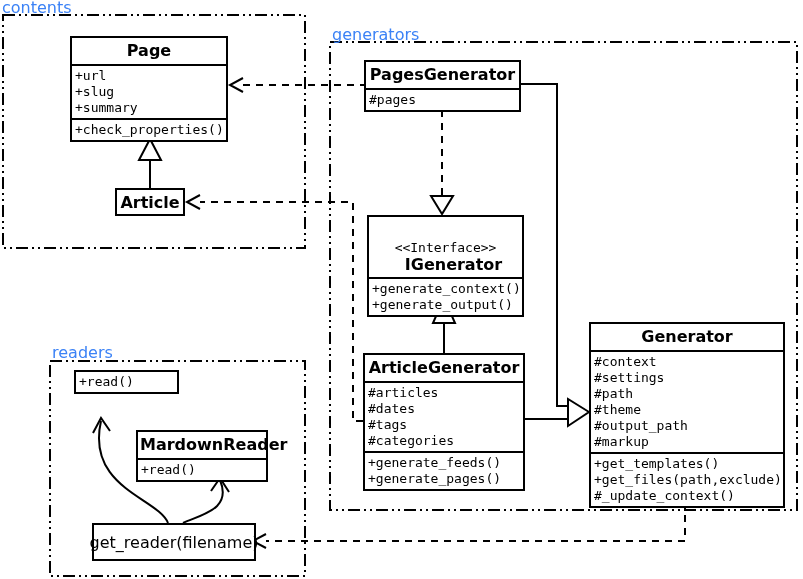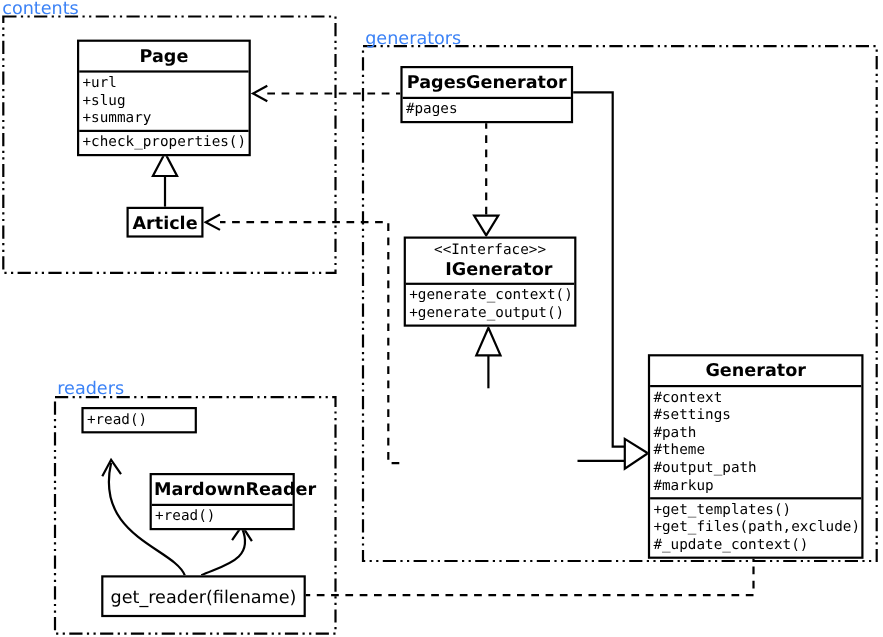--- a/index.html
+++ b/index.html
@@ -21,21 +21,21 @@
   .uml-class{
     position:absolute;box-sizing:border-box;border:2px solid #000;background:#ffffff;
   }
   .uml-title{
     font-weight:bold;font-size:16px;line-height:24px;text-align:center;
     padding:1px 2px;
   }
   .with-sep{border-bottom:2px solid #000;}
   .uml-stereotype{
     font-family:"DejaVu Sans Mono","Liberation Mono",monospace;
-    font-weight:normal;font-size:13px;line-height:15px;text-align:center;padding-top:3px;
+    font-weight:normal;font-size:13px;line-height:15px;text-align:center;padding-top:3px;margin-top:20px;
   }
   .uml-name2{font-weight:bold;font-size:16px;line-height:20px;text-align:center;padding-bottom:2px;padding-left:16px;}
   .uml-members{padding:2px 3px;}
   .uml-members div{
     font-family:"DejaVu Sans Mono","Liberation Mono",monospace;
     font-size:13px;line-height:16px;white-space:pre;
   }
   .plain-box{
     position:absolute;box-sizing:border-box;border:2px solid #000;background:#ffffff;
     display:flex;align-items:center;justify-content:center;font-size:16px;
@@ -111,20 +111,33 @@
     <div class="with-sep">
       <div class="uml-stereotype">&lt;&lt;Interface&gt;&gt;</div>
       <div class="uml-name2">IGenerator</div>
     </div>
     <div class="uml-members">
       <div>+generate_context()</div>
       <div>+generate_output()</div>
     </div>
   </div>
 
+  <div class="uml-class" style="left:363px;top:353px;width:162px">
+    <div class="uml-title with-sep">ArticleGenerator</div>
+    <div class="uml-members with-sep">
+      <div>#articles</div>
+      <div>#dates</div>
+      <div>#tags</div>
+      <div>#categories</div>
+    </div>
+    <div class="uml-members">
+      <div>+generate_feeds()</div>
+      <div>+generate_pages()</div>
+    </div>
+  </div>
 
   <div class="uml-class" style="left:589px;top:322px;width:196px">
     <div class="uml-title with-sep">Generator</div>
     <div class="uml-members with-sep">
       <div>#context</div>
       <div>#settings</div>
       <div>#path</div>
       <div>#theme</div>
       <div>#output_path</div>
       <div>#markup</div>
@@ -142,17 +155,17 @@
     </div>
   </div>
 
   <div class="uml-class" style="left:136px;top:430px;width:132px">
     <div class="uml-title with-sep">MardownReader</div>
     <div class="uml-members">
       <div>+read()</div>
     </div>
   </div>
 
-  <div class="plain-box" style="left:92px;top:523px;width:186px;height:38px">
+  <div class="plain-box" style="left:92px;top:523px;width:164px;height:38px">
     <span>get_reader(filename)</span>
   </div>
 
 </div>
 
 </body></html>

